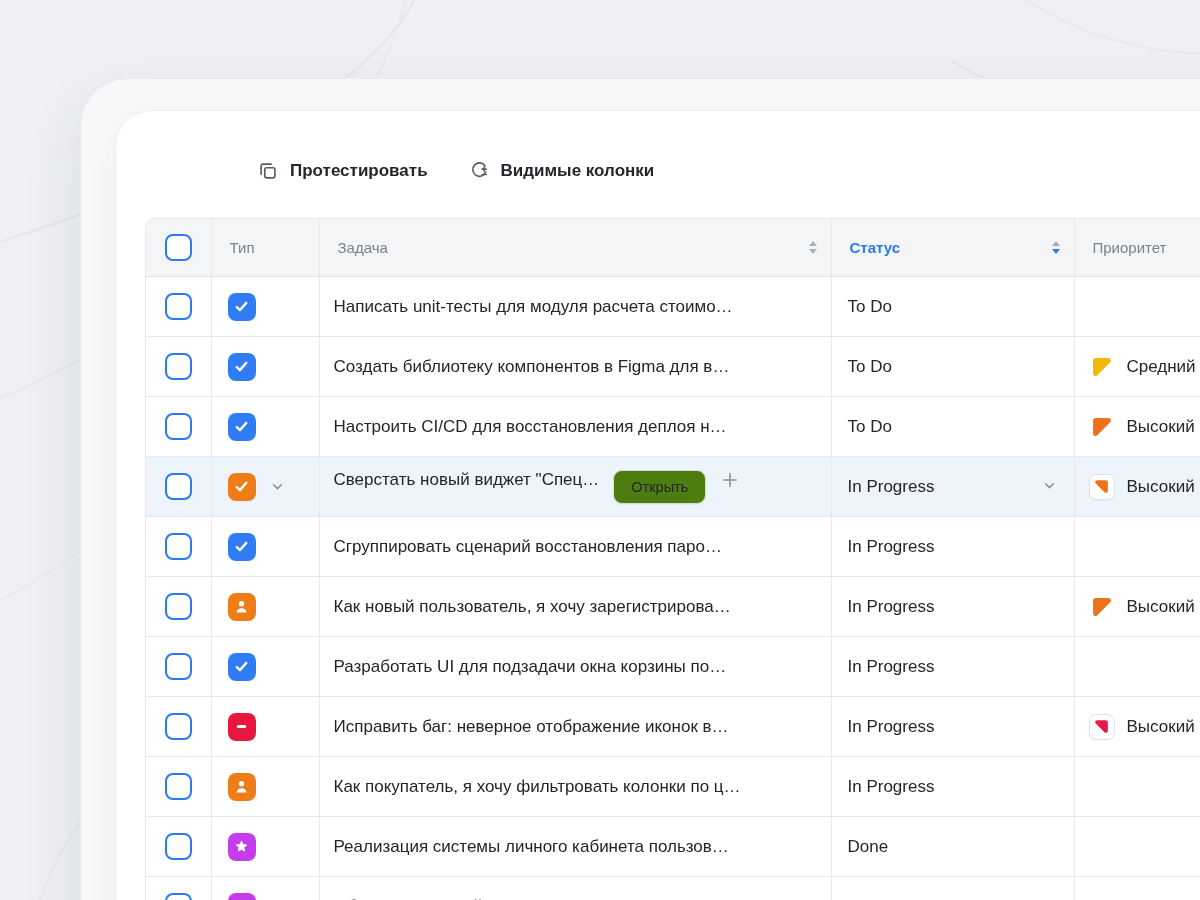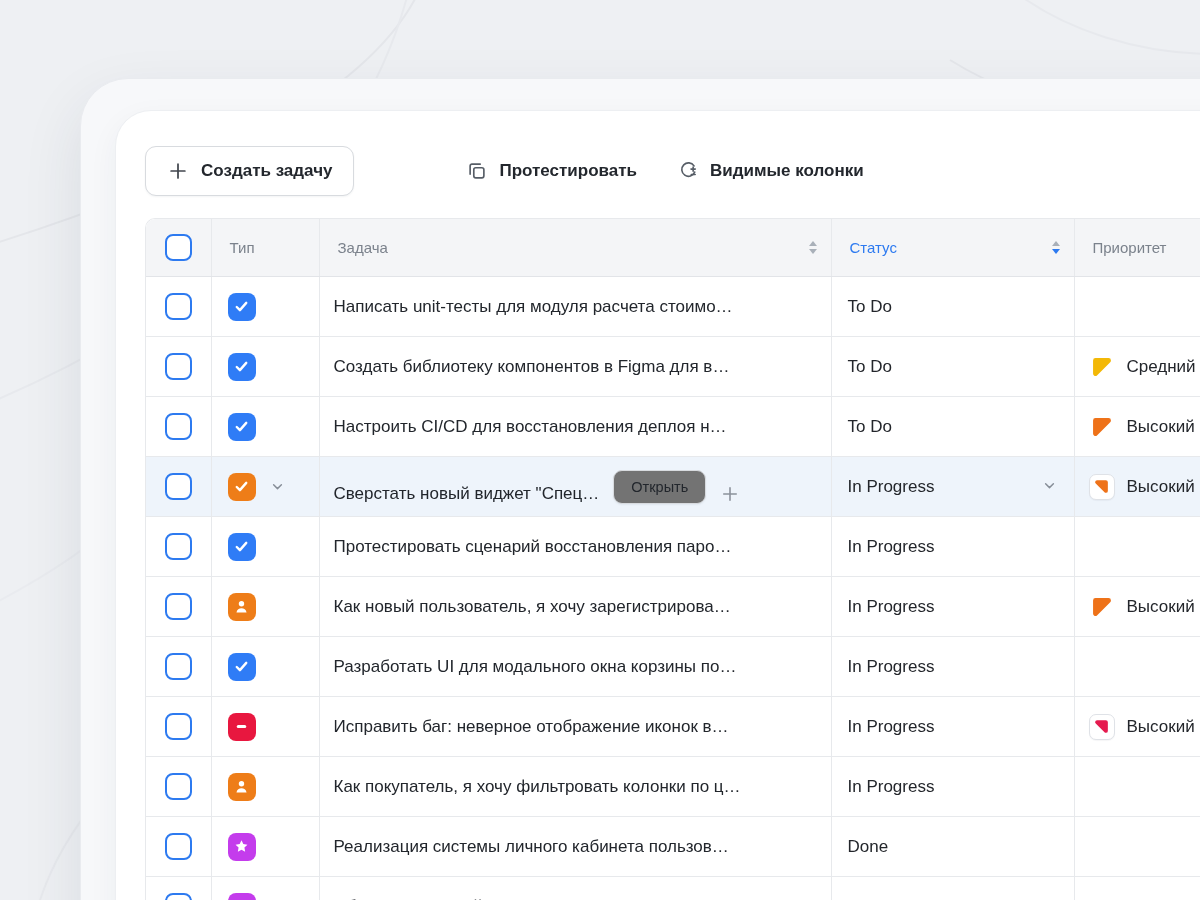--- a/index.html
+++ b/index.html
@@ -45,21 +45,21 @@
   .table-wrap{margin-top:22px;width:1188px;border-radius:10px 0 0 0;overflow:hidden;
     border-left:1px solid #e7e9ec;border-top:1px solid #e7e9ec}
   table{border-collapse:collapse;table-layout:fixed;width:1188px;background:#fff}
   col.c1{width:65px}col.c2{width:108px}col.c3{width:512px}col.c4{width:243px}col.c5{width:260px}
   th,td{border-right:1px solid #e7e9ec;border-bottom:1px solid #e7e9ec;padding:0;vertical-align:middle}
   thead th{height:57px;background:#f4f5f7;border-bottom:1px solid #e2e4e8;
     font-weight:400;font-size:15px;color:#7b828c;text-align:center}
   tbody td{height:59px}
   tbody tr.active td{background:var(--row-active-bg,#eef4fb)}
   .th-wrap{display:flex;align-items:center;padding:0 14px 0 18px}
-  .th-status{color:var(--accent-blue,#2d7af0);font-weight:400}
+  .th-status{color:var(--accent-blue,#2d7af0);font-weight:700}
   .sort{display:flex;flex-direction:column;gap:3px;margin-left:auto;cursor:pointer}
   .s-up{width:0;height:0;border-left:4px solid transparent;border-right:4px solid transparent;
         border-bottom:5px solid #a9b0b9}
   .s-down{width:0;height:0;border-left:4px solid transparent;border-right:4px solid transparent;
         border-top:5px solid #a9b0b9}
   .s-down.active{border-top-color:var(--accent-blue,#2d7af0)}
 
   .checkbox{display:block;width:27px;height:27px;margin:0 auto;background:#fff;
     border:2.5px solid var(--accent-blue,#2d7af0);border-radius:8px;box-sizing:border-box;cursor:pointer}
 
@@ -68,23 +68,23 @@
   .type-icon svg{width:19px;height:19px}
   .task-check-blue{background:var(--type-blue,#2f7cf6)}
   .task-check-orange{background:var(--type-orange,#ee7d18)}
   .user-story-orange{background:var(--type-orange,#ee7d18)}
   .bug-red{background:var(--type-red,#e8173f)}
   .epic-star-purple{background:var(--type-purple,#c43cec)}
 
   .chev{display:inline-flex;width:17px;height:17px;cursor:pointer}
   .chev svg{width:100%;height:100%}
 
-  .task-wrap{display:flex;align-items:flex-end;gap:14px;padding:0 14px}
+  .task-wrap{display:flex;align-items:flex-start;gap:14px;padding:0 14px}
   .task-title{font-size:17px;color:#22262c;white-space:nowrap;overflow:hidden;text-overflow:ellipsis;flex:0 1 auto}
-  .open-btn{flex:0 0 auto;padding:8px 17px;background:#737373;border:1px solid #d8dbdf;border-radius:9px;
+  .open-btn{flex:0 0 auto;padding:8px 17px;background:#4d7c0f;border:1px solid #d8dbdf;border-radius:9px;
     font-family:inherit;font-size:14.5px;font-weight:500;color:#22262c;
     box-shadow:0 1px 2px rgba(20,30,50,.06);cursor:pointer}
   .add-act{flex:0 0 auto;display:inline-flex;width:20px;height:20px;cursor:pointer}
   .add-act svg{width:100%;height:100%}
 
   .status-wrap{display:flex;padding:0 16px;font-size:17px;color:#23262b}
   .status-wrap .chev{margin-left:auto}
 
   .pri-wrap{display:flex;align-items:center;gap:12px;padding-left:14px}
   .pri-icon{width:26px;height:26px;display:flex;align-items:center;justify-content:center;box-sizing:border-box;flex:0 0 auto}
@@ -108,28 +108,20 @@
   <path d="M950 60 C 1030 110, 1140 130, 1240 118" fill="none" stroke="#e4e6ea" stroke-width="2"></path>
   <path d="M990 -30 C 1050 30, 1150 62, 1250 52" fill="none" stroke="#e7e9ed" stroke-width="2"></path>
 </svg>
 
 <div class="frame-outer"></div>
 <div class="frame-inner"></div>
 
 <div class="content">
 
   <div class="toolbar">
-    <button class="create-btn">
-      <span class="tb-icon">
-        <svg viewBox="0 0 24 24" fill="none" stroke="#41464d" stroke-width="1.9" stroke-linecap="round">
-            <path d="M12 4.5v15M4.5 12h15"></path>
-          </svg>
-      </span>
-      <span>Создать задачу</span>
-    </button>
 
     <button class="tool-btn m-group">
       <span class="tb-icon">
         <svg viewBox="0 0 24 24" fill="none" stroke="#565d66" stroke-width="1.8" stroke-linecap="round" stroke-linejoin="round">
             <rect x="8.5" y="8.5" width="11" height="11" rx="2.2"></rect>
             <path d="M4.5 15.5v-9a2 2 0 0 1 2-2h9"></path>
           </svg>
       </span>
       <span>Протестировать</span>
     </button>
@@ -358,21 +350,21 @@
         <span class="type-icon task-check-blue">
                   <svg viewBox="0 0 24 24">
                     <path d="M6 12.6l4 4 8-9.2" fill="none" stroke="#fff" stroke-width="3" stroke-linecap="round" stroke-linejoin="round"></path>
                   </svg>
                 </span>
 
     </div>
             </td>
     <td>
               <div class="task-wrap">
-        <span class="task-title">Протестировать сценарий восстановления паро…</span>
+        <span class="task-title">Сгруппировать сценарий восстановления паро…</span>
 
     </div>
             </td>
     <td>
               <div class="status-wrap">
         <span class="status-text">In Progress</span>
 
     </div>
             </td>
     <td>
@@ -429,21 +421,21 @@
         <span class="type-icon task-check-blue">
                   <svg viewBox="0 0 24 24">
                     <path d="M6 12.6l4 4 8-9.2" fill="none" stroke="#fff" stroke-width="3" stroke-linecap="round" stroke-linejoin="round"></path>
                   </svg>
                 </span>
 
     </div>
             </td>
     <td>
               <div class="task-wrap">
-        <span class="task-title">Разработать UI для модального окна корзины по…</span>
+        <span class="task-title">Разработать UI для подзадачи окна корзины по…</span>
 
     </div>
             </td>
     <td>
               <div class="status-wrap">
         <span class="status-text">In Progress</span>
 
     </div>
             </td>
     <td>

